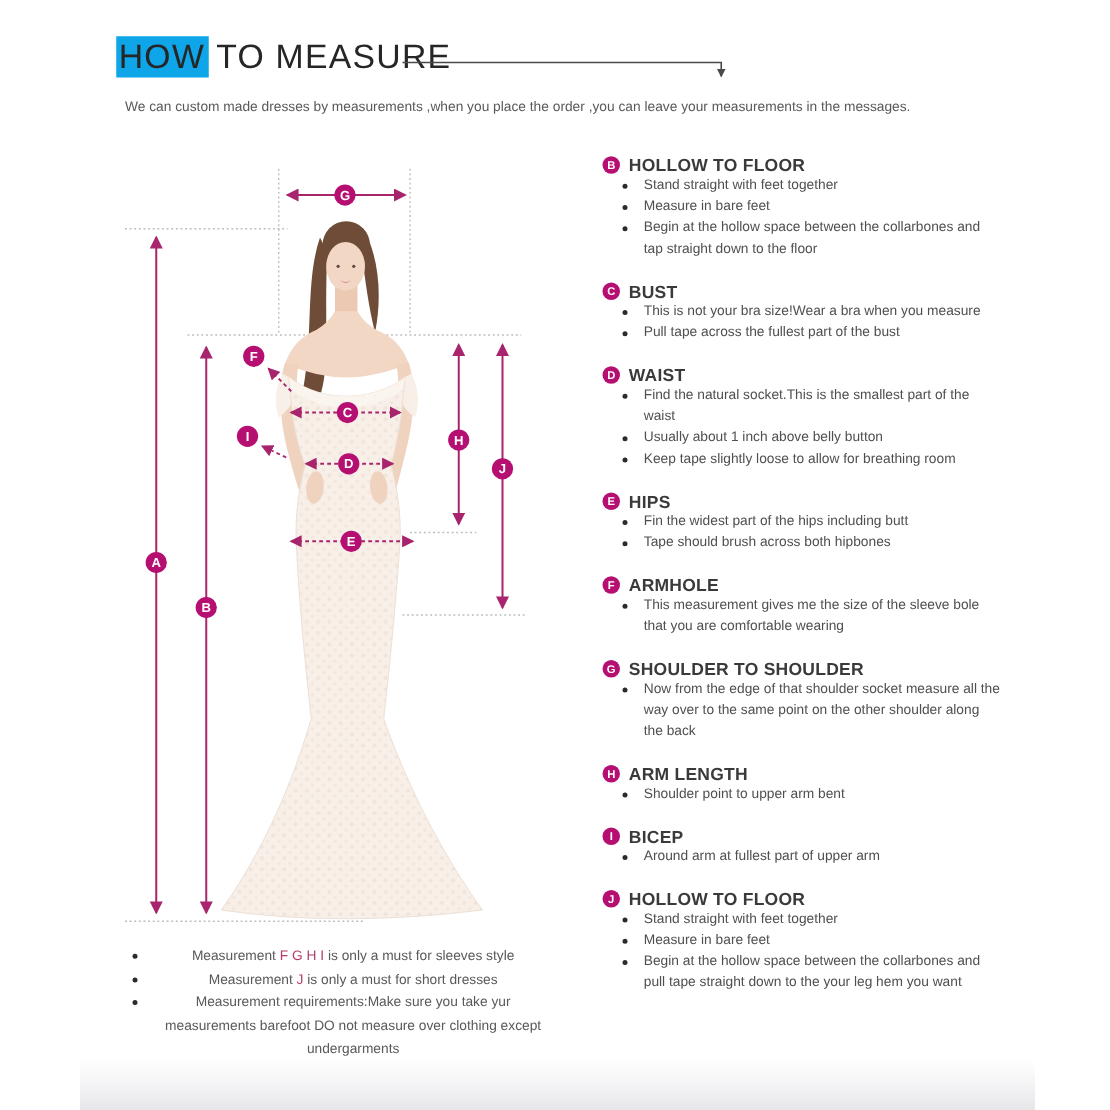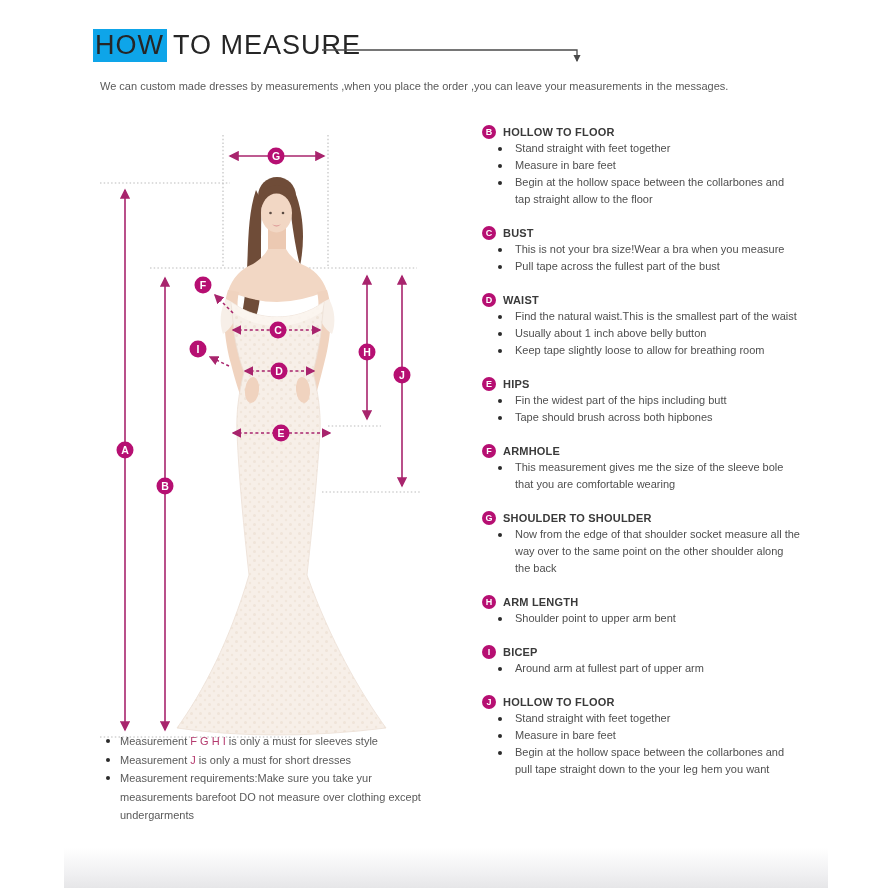--- a/index.html
+++ b/index.html
@@ -25,34 +25,34 @@
   .sections{
     position:absolute;left:482px;top:123px;width:330px;
   }
   .section{margin-bottom:16px;}
   .sec-head{display:flex;align-items:center;height:17px;}
   .badge{
     width:14px;height:14px;border-radius:50%;flex:0 0 14px;
     background:#b60f72;color:#fff;font-size:9px;font-weight:bold;
     display:flex;align-items:center;justify-content:center;
   }
-  .sec-title{margin-left:7px;font-size:11px;font-weight:bold;color:#3a3a3a;letter-spacing:.2px;}
+  .sec-title{margin-left:7px;font-size:14px;font-weight:bold;color:#3a3a3a;letter-spacing:.2px;}
   .section ul{margin:0;padding:0;list-style:none;width:318px;}
   .section li{
     position:relative;padding-left:33px;
     font-size:11px;line-height:17px;color:#4f4f4f;
   }
   .section li::before{
     content:"";position:absolute;left:16px;top:6.5px;
     width:4px;height:4px;border-radius:50%;background:#2b2b2b;
   }
   
   .notes{
-    position:absolute;left:100px;top:732px;width:345px;
-    margin:0;padding:0;list-style:none;
+    position:absolute;left:100px;top:756px;width:345px;
+    margin:0;padding:0;list-style:none;text-align:center;
   }
   .notes li{
     position:relative;padding-left:20px;
     font-size:11px;line-height:18.5px;color:#595959;
   }
   .notes li::before{
     content:"";position:absolute;left:6px;top:7px;
     width:4px;height:4px;border-radius:50%;background:#2b2b2b;
   }
   .notes .em{color:#b43a6e;}
@@ -212,42 +212,42 @@
 <div class="sections">
 
   <div class="section">
     <div class="sec-head">
       <span class="badge">B</span>
       <span class="sec-title">HOLLOW TO FLOOR</span>
     </div>
     <ul>
       <li>Stand straight with feet together</li>
       <li>Measure in bare feet</li>
-      <li>Begin at the hollow space between the  collarbones and tap straight allow to the floor</li>
+      <li>Begin at the hollow space between the  collarbones and tap straight down to the floor</li>
     </ul>
   </div>
 
   <div class="section">
     <div class="sec-head">
       <span class="badge">C</span>
       <span class="sec-title">BUST</span>
     </div>
     <ul>
       <li>This is not your bra size!Wear a bra when you measure</li>
       <li>Pull tape across the fullest part of the bust</li>
     </ul>
   </div>
 
   <div class="section">
     <div class="sec-head">
       <span class="badge">D</span>
       <span class="sec-title">WAIST</span>
     </div>
     <ul>
-      <li>Find the natural waist.This is the smallest part of the waist</li>
+      <li>Find the natural socket.This is the smallest part of the waist</li>
       <li>Usually about 1 inch above belly button</li>
       <li>Keep tape slightly loose to allow for breathing room</li>
     </ul>
   </div>
 
   <div class="section">
     <div class="sec-head">
       <span class="badge">E</span>
       <span class="sec-title">HIPS</span>
     </div>

